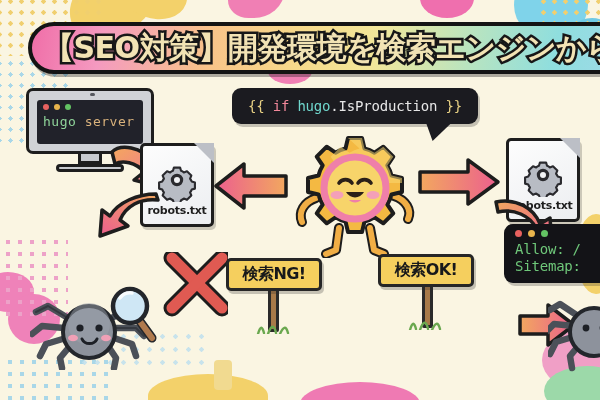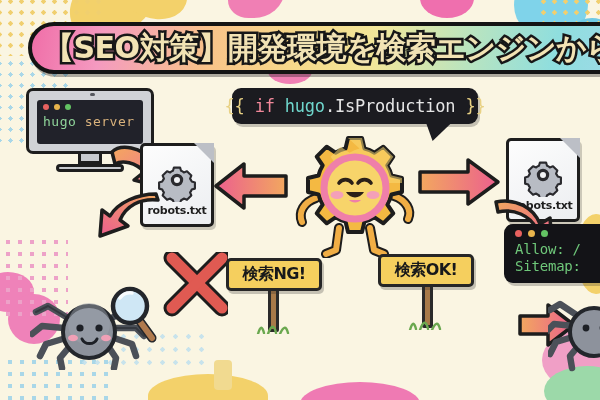--- a/index.html
+++ b/index.html
@@ -115,21 +115,21 @@
     box-shadow:2px 3px 0 rgba(40,40,40,.25);
   }
   .code-bubble .tail {
     position:absolute; right:26px; bottom:-17px;
     width:0; height:0;
     border-left:10px solid transparent;
     border-right:18px solid transparent;
     border-top:20px solid #1b1b20;
     transform:skewX(-8deg);
   }
-  .code-txt { font-family:"DejaVu Sans Mono", monospace; font-size:17px; white-space:nowrap; letter-spacing:-0.2px; }
+  .code-txt { font-family:"DejaVu Sans Mono", monospace; font-size:14px; white-space:nowrap; letter-spacing:-0.2px; }
   .code-txt .br { color:#e8d184; }
   .code-txt .kw { color:#f2889a; }
   .code-txt .id { color:#6fd6cc; }
   .code-txt .pl { color:#e6e6e6; }
 
   
   .filecard {
     position:absolute; width:74px; height:84px;
     background:linear-gradient(150deg,#fdfdfd 0%,#eceef1 100%);
     border:3px solid #1d1d1d; border-radius:5px;

